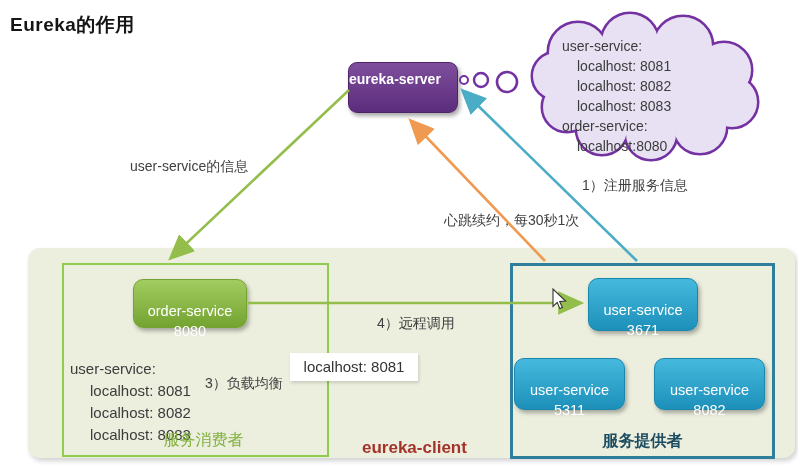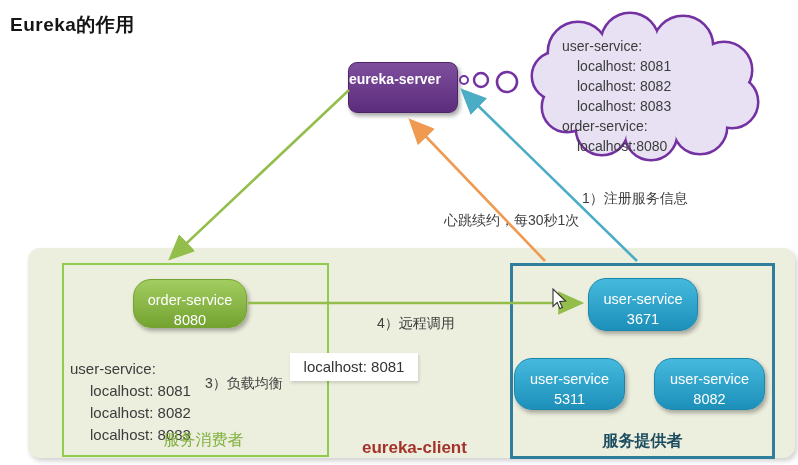--- a/index.html
+++ b/index.html
@@ -20,22 +20,22 @@
   
   .consumer-box{left:62px;top:263px;width:263px;height:190px;border:2px solid #8fcb4e;z-index:2;}
   .provider-box{left:510px;top:263px;width:259px;height:190px;border:3px solid #2f7f9c;z-index:2;}
 
   .group-caption{position:absolute;left:0;right:0;bottom:4px;text-align:center;font-size:16px;}
   .caption-green{color:#7fb13c;margin-left:16px;}
   .caption-navy{color:#1d4d61;font-weight:600;}
 
   
   .node{
-    position:absolute;border-radius:18px;color:#ffffff;text-align:center;
-    font-size:14.5px;line-height:20px;padding-top:10px;box-sizing:border-box;
+    position:absolute;border-radius:10px;color:#ffffff;text-align:center;
+    font-size:14.5px;line-height:20px;padding-top:21px;box-sizing:border-box;
     box-shadow:2px 3px 4px rgba(0,0,0,.3);z-index:3;
   }
   .node-green{left:133px;top:279px;width:114px;height:49px;
     background:linear-gradient(#a2cd60,#74a331);border:1px solid #74a331;}
   .node-blue{background:linear-gradient(#46b9de,#1d90ba);border:1px solid #1d86ad;}
   .node-8081{left:588px;top:278px;width:110px;height:53px;}
   .node-8083{left:514px;top:358px;width:111px;height:52px;}
   .node-8082{left:654px;top:358px;width:111px;height:52px;}
 
   
@@ -46,21 +46,21 @@
     padding-top:7px;box-sizing:border-box;box-shadow:2px 3px 4px rgba(0,0,0,.35);z-index:3;
   }
 
   
   .cloud-text{left:562px;top:36px;font-size:14px;line-height:20px;color:#3c3c3c;z-index:4;}
   .cloud-text .indent{margin-left:15px;}
 
   
   .lbl{font-size:14px;color:#3f3f3f;z-index:5;}
   .lbl-pull{left:130px;top:157px;line-height:19px;}
-  .lbl-register{left:582px;top:190px;}
+  .lbl-register{left:582px;top:177px;}
   .lbl-heartbeat{left:444px;top:212px;}
   .lbl-lb{left:205px;top:375px;}
   .lbl-rc{left:377px;top:315px;}
 
   .localhost-tag{
     left:290px;top:353px;width:128px;height:28px;background:#ffffff;z-index:6;
     font-size:15px;color:#333;text-align:center;line-height:28px;
     box-shadow:1px 2px 3px rgba(0,0,0,.15);
   }
 
@@ -139,20 +139,21 @@
   <div class="abs cloud-text">
     <div>user-service:</div>
     <div class="indent">localhost: 8081</div>
     <div class="indent">localhost: 8082</div>
     <div class="indent">localhost: 8083</div>
     <div>order-service:</div>
     <div class="indent">localhost:8080</div>
   </div>
 
   <div class="abs lbl lbl-pull">
+    <div>user-service的信息</div>
   </div>
   <div class="abs lbl lbl-register">1）注册服务信息</div>
   <div class="abs lbl lbl-heartbeat">心跳续约，每30秒1次</div>
   <div class="abs lbl lbl-lb">3）负载均衡</div>
   <div class="abs lbl lbl-rc">4）远程调用</div>
 
   <div class="abs consumer-box">
     <div style="position:absolute;left:6px;top:93px;font-size:15px;line-height:22px;color:#3c3c3c;">
       <div>user-service:</div>
       <div style="margin-left:20px;">localhost: 8081</div>

